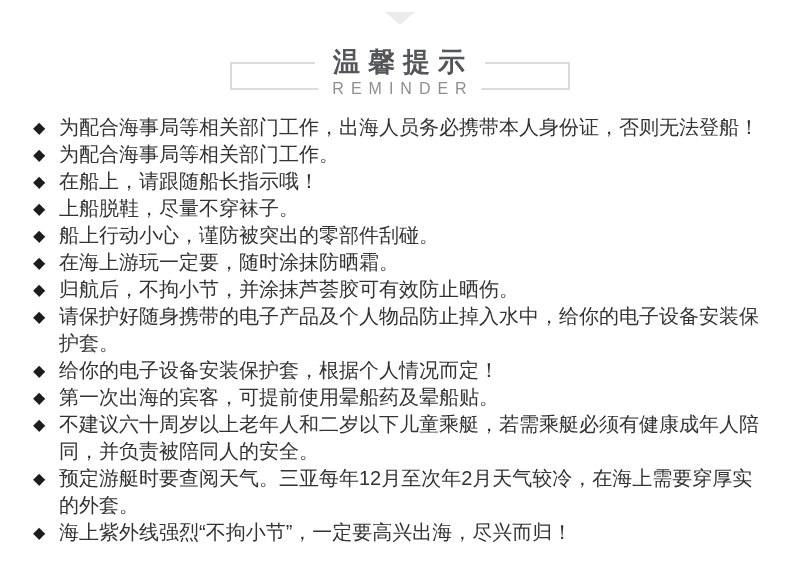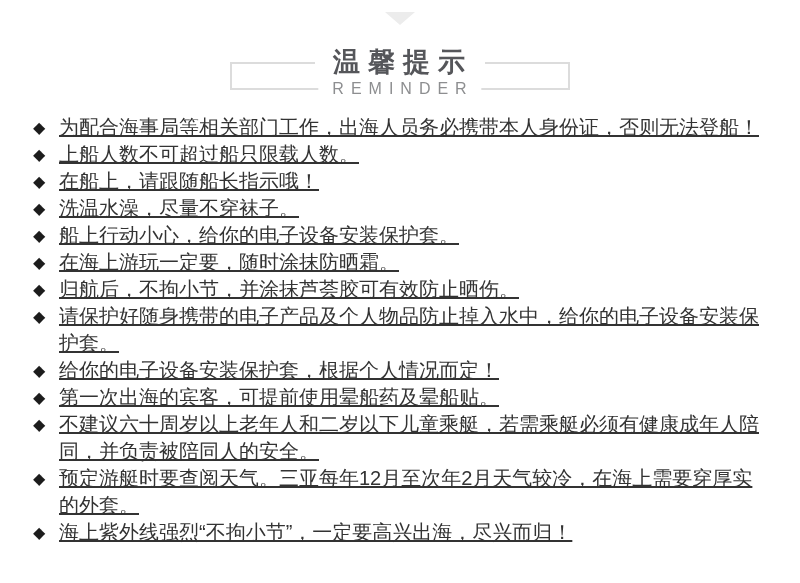--- a/index.html
+++ b/index.html
@@ -68,21 +68,21 @@
     line-height: 27px;
     color: #333333;
   }
   .bullet {
     flex: none;
     width: 26px;
     font-size: 16px;
     line-height: 27px;
     color: #1c1c1c;
   }
-  .text { flex: 1; text-decoration: underline; }
+  .text { flex: 1; }
 </style>
 </head>
 <body>
 
 <div class="page">
 
   <div class="ribbon-triangle"></div>
 
   <div class="header-box">
     <span class="header-title">温馨提示</span>
@@ -90,36 +90,36 @@
   </div>
 
   <div class="list">
     <div class="row">
       <span class="bullet">◆</span>
       <span class="text">为配合海事局等相关部门工作，出海人员务必携带本人身份证，否则无法登船！</span>
     </div>
 
     <div class="row">
       <span class="bullet">◆</span>
-      <span class="text">上船人数不可超过船只限载人数。</span>
+      <span class="text">为配合海事局等相关部门工作。</span>
     </div>
 
     <div class="row">
       <span class="bullet">◆</span>
       <span class="text">在船上，请跟随船长指示哦！</span>
     </div>
 
     <div class="row">
       <span class="bullet">◆</span>
-      <span class="text">洗温水澡，尽量不穿袜子。</span>
+      <span class="text">上船脱鞋，尽量不穿袜子。</span>
     </div>
 
     <div class="row">
       <span class="bullet">◆</span>
-      <span class="text">船上行动小心，给你的电子设备安装保护套。</span>
+      <span class="text">船上行动小心，谨防被突出的零部件刮碰。</span>
     </div>
 
     <div class="row">
       <span class="bullet">◆</span>
       <span class="text">在海上游玩一定要，随时涂抹防晒霜。</span>
     </div>
 
     <div class="row">
       <span class="bullet">◆</span>
       <span class="text">归航后，不拘小节，并涂抹芦荟胶可有效防止晒伤。</span>

